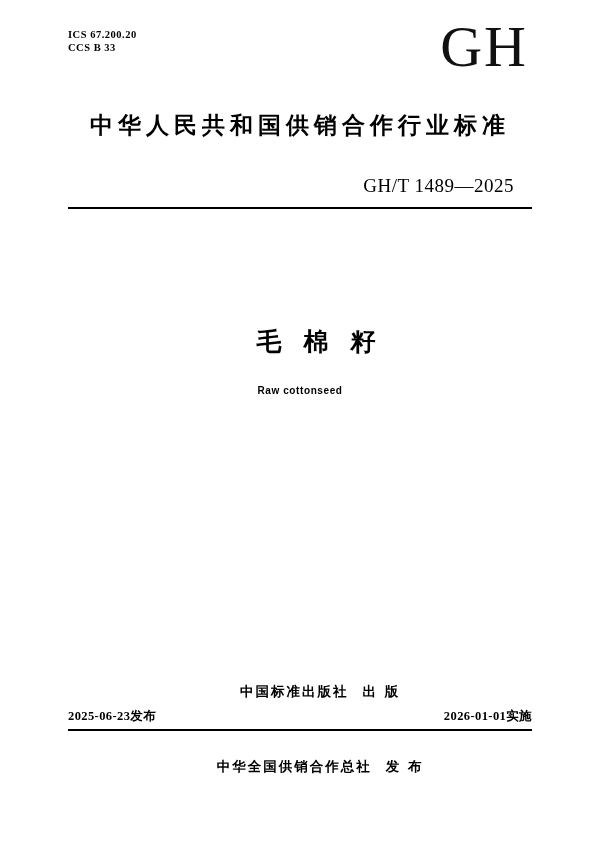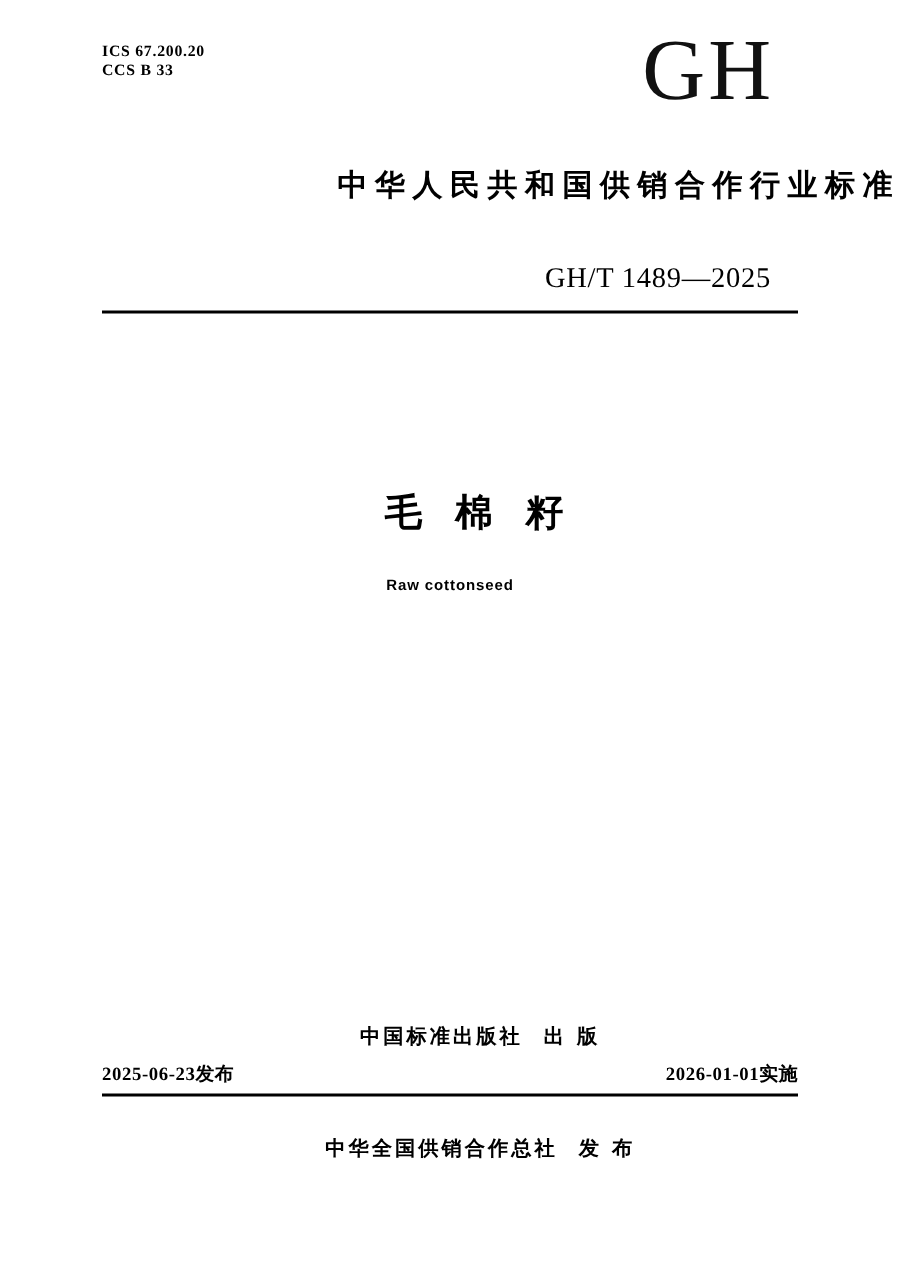--- a/index.html
+++ b/index.html
@@ -20,21 +20,21 @@
     width: 600px;
     height: 849px;
     box-sizing: border-box;
   }
 
   
   .header {
     position: absolute;
     left: 68px;
     top: 28px;
-    right: 84px;
+    right: 72px;
     height: 70px;
   }
   .ics-block {
     position: absolute;
     left: 0;
     top: 0;
     font-family: "Liberation Serif", serif;
     font-weight: bold;
     font-size: 10.5px;
     line-height: 13px;
@@ -62,24 +62,24 @@
     -webkit-background-clip: text;
     background-clip: text;
   }
 
   
   .std-title {
     position: absolute;
     left: 0;
     right: 0;
     top: 110px;
-    text-align: right;
-    font-family: "DejaVu Sans", sans-serif;
-    font-weight: bold;
-    font-size: 20px;
+    text-align: center;
+    font-family: "DejaVu Sans", sans-serif;
+    font-weight: bold;
+    font-size: 23px;
     letter-spacing: 5px;
     color: #000;
   }
 
   
   .std-number {
     position: absolute;
     right: 86px;
     top: 175px;
     font-family: "Liberation Serif", serif;

